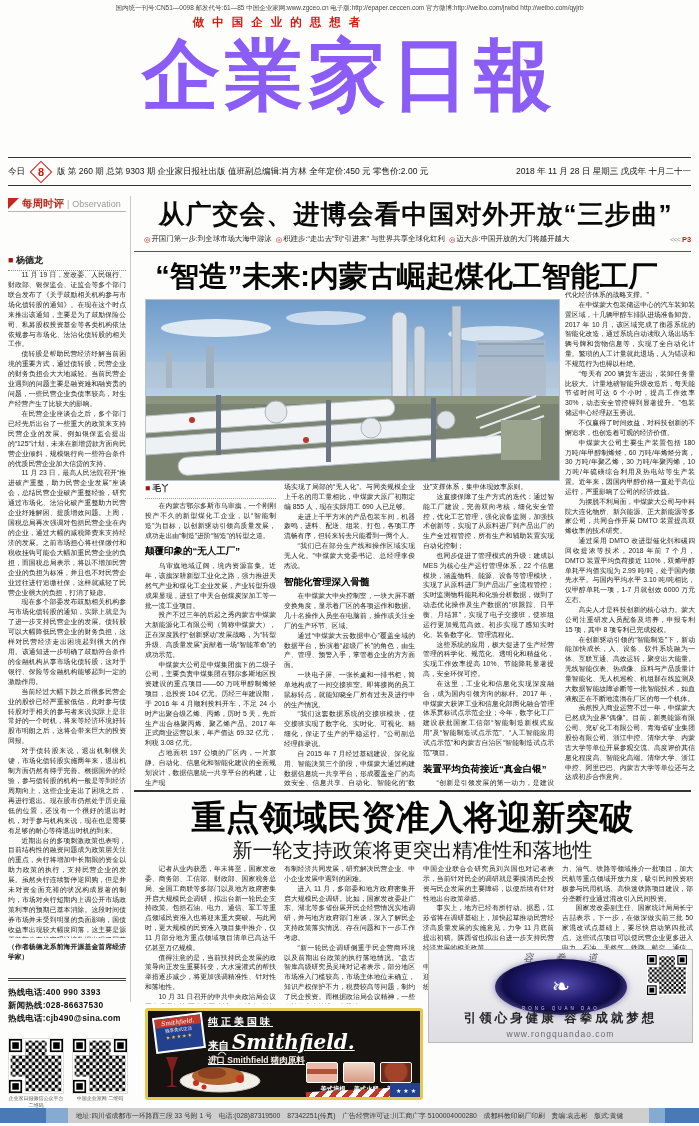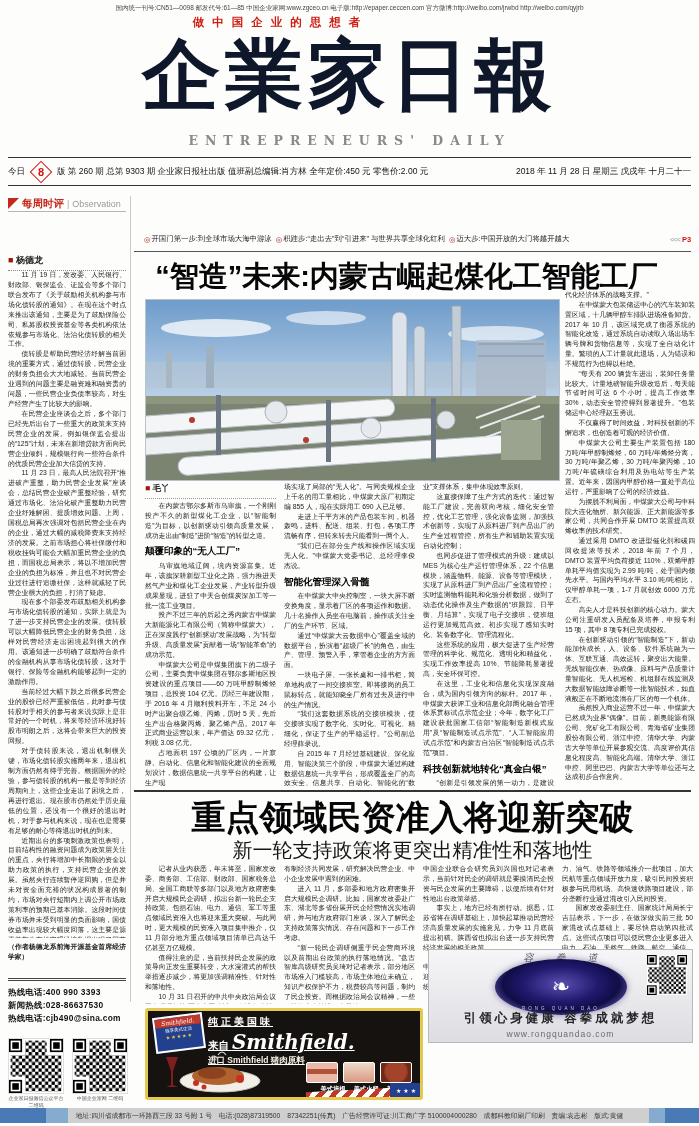--- a/index.html
+++ b/index.html
@@ -3,21 +3,21 @@
 <meta charset="utf-8">
 <style>
   html,body{margin:0;padding:0;background:#e8e8e8;}
   .page{position:relative;width:699px;height:1126px;background:#fdfdfc;margin:0 auto;overflow:hidden;
         font-family:"Liberation Sans",sans-serif;color:#1a1a1a;}
   .abs{position:absolute;}
   
   .topline{top:4px;left:0;width:699px;text-align:center;font-size:6.5px;color:#444;letter-spacing:0;}
   .slogan{top:15px;left:0;width:561px;text-align:center;font-size:11.5px;font-weight:bold;color:#cf1d12;letter-spacing:8px;}
   .mast-title{top:26px;left:0;width:699px;text-align:center;font-family:"DejaVu Serif",serif;
-              font-size:78px;font-weight:bold;color:#0f172a;letter-spacing:5px;line-height:1.25;}
+              font-size:78px;font-weight:bold;color:#8b5cf6;letter-spacing:5px;line-height:1.25;}
   .mast-sub{top:133px;left:0;width:699px;text-align:center;font-family:"DejaVu Serif",serif;
             font-size:12.5px;font-weight:bold;color:#8a8a8a;letter-spacing:7px;}
   .dateline{top:157px;left:8px;width:683px;height:27px;border-top:1.5px solid #333;border-bottom:1px solid #333;
             display:flex;align-items:center;font-size:8.5px;color:#111;}
   .diamond{width:14px;height:14px;border:1px solid #d2150e;transform:rotate(45deg);margin:0 8px;
            display:flex;align-items:center;justify-content:center;flex:0 0 auto;}
   .diamond span{transform:rotate(-45deg);color:#d2150e;font-weight:bold;font-size:11px;}
   .date-right{margin-left:auto;}
   
   .obs-header{top:196px;left:8px;width:118px;height:15px;border-bottom:1px solid #b5b5b5;
@@ -142,21 +142,20 @@
         <rect x="0" y="25" width="8" height="8" fill="#000"></rect>
         <rect x="1" y="26" width="6" height="6" fill="#fff"></rect>
         <rect x="2" y="27" width="4" height="4" fill="#000"></rect>
       </symbol>
     </defs>
   </svg>
 
   <div class="abs topline">国内统一刊号:CN51—0098  邮发代号:61—85  中国企业家网:www.zgceo.cn  电子版:http://epaper.ceccen.com  官方微博:http://weibo.com/jrwbd  http://weibo.com/qyjrb</div>
   <div class="abs slogan">做中国企业的思想者</div>
   <div class="abs mast-title">企業家日報</div>
-  <div class="abs mast-sub">ENTREPRENEURS'  DAILY</div>
 
   <div class="abs dateline">
     <span>今日</span>
     <span class="diamond">
         <span>8</span>
       </span>
     <span>版 第 260 期 总第 9303 期 企业家日报社出版 值班副总编辑:肖方林 全年定价:450 元 零售价:2.00 元</span>
     <span class="date-right">2018 年 11 月 28 日 星期三 戊戌年 十月二十一</span>
   </div>
 
@@ -196,20 +195,21 @@
     <div class="qr-item">
       <svg class="qr">
           <use href="#qrsym"></use>
         </svg>
       <div class="qr-cap">中国企业家网 二维码</div>
     </div>
   </div>
 
   <div class="abs vline"></div>
 
+  <div class="abs lead-head">从广交会、进博会看中国对外开放“三步曲”</div>
   <div class="abs lead-bullets">
     <span class="bg">◎</span>
     <span>开国门第一步:到全球市场大海中游泳</span>
     <span class="bg">◎</span>
     <span>积跬步:“走出去”到“引进来” 与世界共享全球化红利</span>
     <span class="bg">◎</span>
     <span>迈大步:中国开放的大门将越开越大</span>
     <span class="lead-arrows">&lt;&lt;&lt;</span>
     <span class="lead-pref">P3</span>
   </div>
@@ -283,21 +283,21 @@
       <p class="bp">投产不过三年的后起之秀内蒙古中煤蒙大新能源化工有限公司（简称中煤蒙大），正在深度践行“创新驱动”发展战略，为“转型升级、高质量发展”贡献着一场“智能革命”的成功示范。</p>
       <p class="bp">中煤蒙大公司是中煤集团旗下的二级子公司，主要负责中煤集团在鄂尔多斯地区投资建设的重点项目——60 万吨甲醇制烯烃项目，总投资 104 亿元。历经三年建设期，于 2016 年 4 月顺利投料开车，不足 24 小时产出聚合级乙烯、丙烯，历时 5 天，先后生产出合格聚丙烯、聚乙烯产品。2017 年正式商业运营以来，年产值达 69.32 亿元，利税 3.08 亿元。</p>
       <p class="bp">占地面积 197 公顷的厂区内，一片寂静。自动化、信息化和智能化建设的全面规划设计，数据信息统一共享平台的构建，让生产现</p>
     </div>
   <div class="abs col a1c3">
       <p class="bp cont">业”支撑体系，集中体现效率原则。</p>
       <p class="bp">这直接保障了生产方式的迭代：通过智能工厂建设，完善双向考核，细化安全管控，优化工艺管理，强化设备监测，加强技术创新等，实现了从原料进厂到产品出厂的生产全过程管控，所有生产和辅助装置实现自动化控制；</p>
       <p class="bp">也同步促进了管理模式的升级：建成以 MES 为核心生产运行管理体系，22 个信息模块，涵盖物料、能源、设备等管理模块，实现了从原料进厂到产品出厂全流程管控；实时监测物料能耗和化验分析数据，做到了动态优化操作及生产数据的“班跟踪、日平衡、月结算”，实现了电子交接班，使班组运行更加规范高效。初步实现了感知实时化、装备数字化、管理流程化。</p>
       <p class="bp">这些系统的应用，极大促进了生产经营管理的科学化、规范化、透明化和精益化，实现工作效率提高 10%、节能降耗显著提高，安全环保可控。</p>
       <p class="bp">在这里，工业化和信息化实现深度融合，成为国内引领方向的标杆。2017 年，中煤蒙大获评工业和信息化部两化融合管理体系贯标试点示范企业；今年，数字化工厂建设获批国家工信部“智能制造新模式应用”及“智能制造试点示范”、“人工智能应用试点示范”和内蒙古自治区“智能制造试点示范”项目。</p>
-      <h4 class="sub-head">科技创新就地转化“真金白银”</h4>
+      <h4 class="sub-head">装置平均负荷接近“真金白银”</h4>
       <p class="bp">“创新是引领发展的第一动力，是建设现</p>
     </div>
   <div class="abs col a1c4">
       <p class="bp cont">代化经济体系的战略支撑。”</p>
       <p class="bp">在中煤蒙大包装储运中心的汽车装卸装置区域，十几辆甲醇车排队进场准备卸货。2017 年 10 月，该区域完成了衡器系统的智能化改造，通过系统自动读取入场出场车辆号牌和货物信息等，实现了全自动化计量。繁琐的人工计量就此退场，人为错误和不规范行为也得以杜绝。</p>
       <p class="bp">“每天有 200 辆货车进出，装卸任务量比较大。计量地磅智能升级改造后，每天能节省时间可达 6 个小时，提高工作效率 30%，动态安全管控得到显著提升。”包装储运中心经理赵玉勇说。</p>
       <p class="bp">不仅赢得了时间效益，对科技创新的不懈追求，也创造着可观的经济价值。</p>
       <p class="bp">中煤蒙大公司主要生产装置包括 180 万吨/年甲醇制烯烃，60 万吨/年烯烃分离，30 万吨/年聚乙烯，30 万吨/年聚丙烯，10 万吨/年硫磺综合利用及热电站等生产装置。近年来，因国内甲醇价格一直处于高位运行，严重影响了公司的经济效益。</p>
       <p class="bp">为摆脱不利局面，中煤蒙大公司与中科院大连化物所、新兴能源、正大新能源等多家公司，共同合作开展 DMTO 装置提高双烯收率的技术研究。</p>
       <p class="bp">通过采用 DMTO 改进型催化剂和碳四回收提浓等技术，2018 年前 7 个月，DMTO 装置平均负荷接近 110%，双烯甲醇单耗平均值实现为 2.99 吨/吨，处于国内领先水平。与国内平均水平 3.10 吨/吨相比，仅甲醇单耗一项，1-7 月就创效 6000 万元左右。</p>

